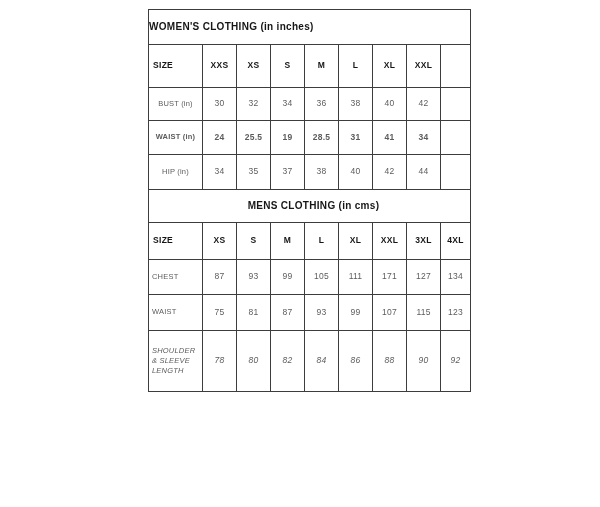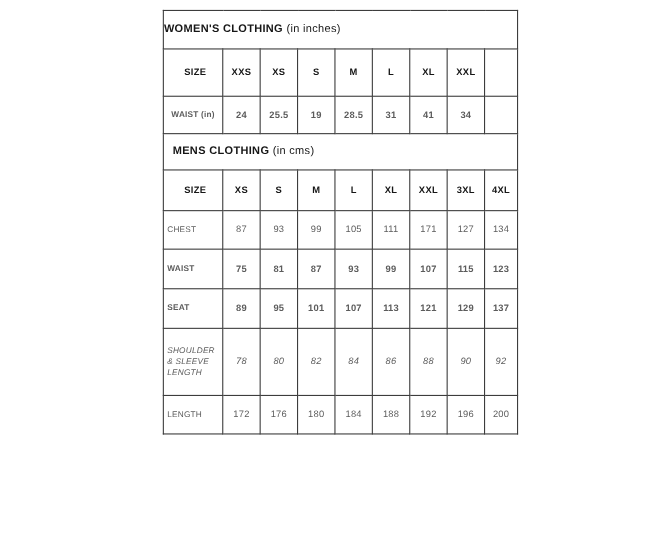--- a/index.html
+++ b/index.html
@@ -20,37 +20,37 @@
     padding: 0;
     overflow: hidden;
     vertical-align: middle;
     line-height: 1.35;
   }
 
   
   tr.h32 td { height: 32px; }
   tr.h33 td { height: 33px; font-weight: bold; }
   tr.h34 td { height: 34px; }
-  tr.h35 td { height: 35px; font-weight: bold; }
+  tr.h35 td { height: 35px; }
   tr.h36 td { height: 36px; }
   tr.h42 td { height: 42px; }
   tr.h60 td { height: 60px; font-style: italic; }
 
   
   .title-cell {
     font-size: 10px; font-weight: bold; color: #161616;
     letter-spacing: 0.3px; padding-left: 4px; text-align: left;
   }
-  .title-cell.centered { padding-left: 8px; }
-  .title-note { font-weight: normal; }
+  .title-cell.centered { text-align: center; padding-left: 8px; }
+  .title-note { font-weight: bold; }
   .head {
     font-size: 8.5px; font-weight: bold; color: #161616;
     letter-spacing: 0.3px; text-align: center;
   }
-  .head.first { text-align: center; padding-left: 4px; }
+  .head.first { text-align: left; padding-left: 4px; }
   .lbl {
     font-size: 7.5px; color: #5c5c5c; text-align: center;
     letter-spacing: 0.2px;
   }
   .lbl.left { text-align: left; padding-left: 3px; padding-right: 2px; }
   .num {
     font-size: 8.5px; color: #5c5c5c; text-align: center;
     letter-spacing: 0.2px;
   }
 </style>
@@ -82,29 +82,51 @@
       <td class="head first">SIZE</td>
       <td class="head">XXS</td>
       <td class="head">XS</td>
       <td class="head">S</td>
       <td class="head">M</td>
       <td class="head">L</td>
       <td class="head">XL</td>
       <td class="head">XXL</td>
       <td class="head"></td>
     </tr>
+    <tr class="h32">
+      <td class="lbl">BUST (in)</td>
+      <td class="num">30</td>
+      <td class="num">32</td>
+      <td class="num">34</td>
+      <td class="num">36</td>
+      <td class="num">38</td>
+      <td class="num">40</td>
+      <td class="num">42</td>
+      <td class="num"></td>
+    </tr>
     <tr class="h33">
       <td class="lbl">WAIST (in)</td>
       <td class="num">24</td>
       <td class="num">25.5</td>
       <td class="num">19</td>
       <td class="num">28.5</td>
       <td class="num">31</td>
       <td class="num">41</td>
       <td class="num">34</td>
+      <td class="num"></td>
+    </tr>
+    <tr class="h34">
+      <td class="lbl">HIP (in)</td>
+      <td class="num">34</td>
+      <td class="num">35</td>
+      <td class="num">37</td>
+      <td class="num">38</td>
+      <td class="num">40</td>
+      <td class="num">42</td>
+      <td class="num">44</td>
       <td class="num"></td>
     </tr>
 
     <tr class="h32">
       <td class="title-cell centered" colspan="9">
         <span>MENS CLOTHING</span>
         <span class="title-note">(in cms)</span>
       </td>
     </tr>
     <tr class="h36">
@@ -133,48 +155,26 @@
       <td class="lbl left">WAIST</td>
       <td class="num">75</td>
       <td class="num">81</td>
       <td class="num">87</td>
       <td class="num">93</td>
       <td class="num">99</td>
       <td class="num">107</td>
       <td class="num">115</td>
       <td class="num">123</td>
     </tr>
-    <tr class="h35">
-      <td class="lbl left">SEAT</td>
-      <td class="num">89</td>
-      <td class="num">95</td>
-      <td class="num">101</td>
-      <td class="num">107</td>
-      <td class="num">113</td>
-      <td class="num">121</td>
-      <td class="num">129</td>
-      <td class="num">137</td>
-    </tr>
     <tr class="h60">
       <td class="lbl left">SHOULDER &amp; SLEEVE LENGTH</td>
       <td class="num">78</td>
       <td class="num">80</td>
       <td class="num">82</td>
       <td class="num">84</td>
       <td class="num">86</td>
       <td class="num">88</td>
       <td class="num">90</td>
       <td class="num">92</td>
     </tr>
-    <tr class="h34">
-      <td class="lbl left">LENGTH</td>
-      <td class="num">172</td>
-      <td class="num">176</td>
-      <td class="num">180</td>
-      <td class="num">184</td>
-      <td class="num">188</td>
-      <td class="num">192</td>
-      <td class="num">196</td>
-      <td class="num">200</td>
-    </tr>
   </tbody>
     </table>
 </div>
 
 </body></html>

